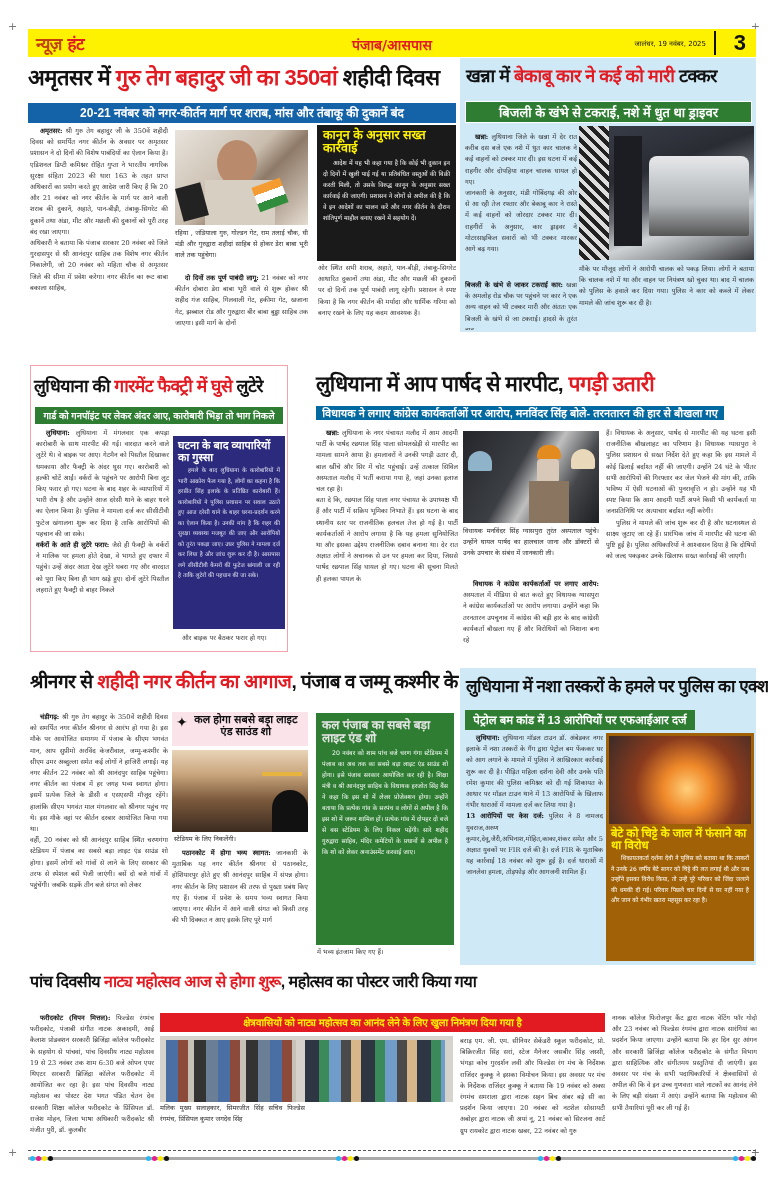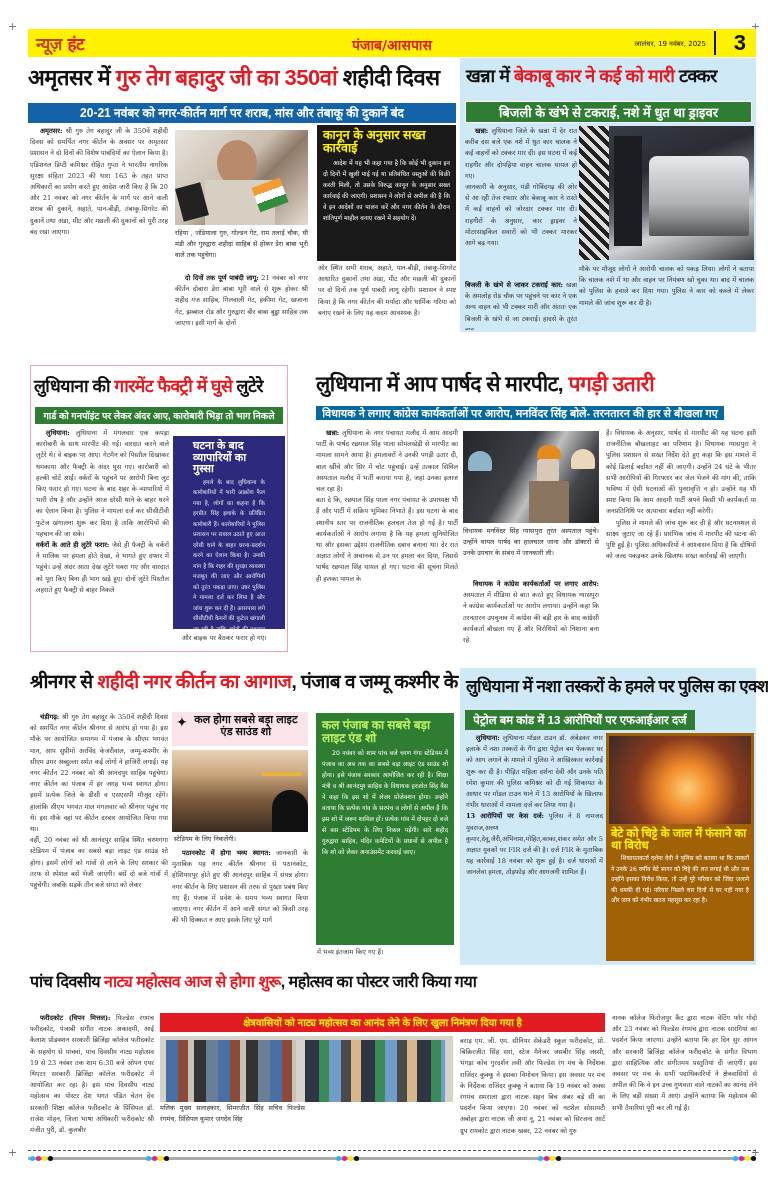--- a/index.html
+++ b/index.html
@@ -45,20 +45,21 @@
   <div class="pgnum" style="top:1px">3</div>
 </div>
 
 <div class="abs headline" style="left:28px;top:61px;font-size:22px">
   <span>अमृतसर में </span><span class="hl-red">गुरु तेग बहादुर जी का 350वां</span><span> शहीदी दिवस</span>
 </div>
 <div class="abs deck" style="left:28px;top:103px;width:428px;height:20px;background:#1462a8;font-size:12px;line-height:20px">20-21 नवंबर को नगर-कीर्तन मार्ग पर शराब, मांस और तंबाकू की दुकानें बंद</div>
 
 <div class="abs body" style="left:30px;top:126px;width:138px;height:210px;text-indent:10px">
   <b>अमृतसर:</b><span> श्री गुरु तेग बहादुर जी के 350वें शहीदी दिवस को समर्पित नगर कीर्तन के अवसर पर अमृतसर प्रशासन ने दो दिनों की विशेष पाबंदियों का ऐलान किया है। एडिशनल डिप्टी कमिश्नर रोहित गुप्ता ने भारतीय नागरिक सुरक्षा संहिता 2023 की धारा 163 के तहत प्राप्त अधिकारों का प्रयोग करते हुए आदेश जारी किए हैं कि 20 और 21 नवंबर को नगर कीर्तन के मार्ग पर आने वाली शराब की दुकानें, अहाते, पान-बीड़ी, तंबाकू-सिगरेट की दुकानें तथा अंडा, मीट और मछली की दुकानों को पूरी तरह बंद रखा जाएगा।</span><br>
+  <span>अधिकारी ने बताया कि पंजाब सरकार 20 नवंबर को जिले गुरदासपुर से श्री आनंदपुर साहिब तक विशेष नगर कीर्तन निकालेगी, जो 20 नवंबर को महिता चौक से अमृतसर जिले की सीमा में प्रवेश करेगा। नगर कीर्तन का रूट बाबा बकाला साहिब,</span>
 </div>
 
 <div class="abs photo" style="left:175px;top:130px;width:133px;height:95px;background:linear-gradient(135deg,#e8e3dc 0%,#c9bdae 45%,#8f7a68 60%,#e5ddd2 100%)">
   <div style="position:absolute;left:42px;top:10px;width:40px;height:46px;border-radius:50%;background:#b98b6c"></div>
   <div style="position:absolute;left:30px;top:50px;width:70px;height:45px;background:#d8cfc3"></div>
   <div style="position:absolute;left:4px;top:55px;width:26px;height:34px;background:#222;transform:rotate(-15deg)"></div>
   <div style="position:absolute;left:80px;top:52px;width:30px;height:26px;background:linear-gradient(#f49b32 0 33%,#fff 33% 66%,#2f8d3b 66%);transform:rotate(-20deg)"></div>
 </div>
 <div class="abs caption" style="left:175px;top:228px;width:133px">रहिया , जंडियाला गुरु, गोल्डन गेट, राम तलाई चौक, घी मंडी और गुरुद्वारा शहीदां साहिब से होकर डेरा बाबा भूरी वाले तक पहुंचेगा।</div>
 <div class="abs body" style="left:175px;top:273px;width:133px;height:64px;text-indent:10px">
@@ -69,21 +70,21 @@
   <div class="boxtitle" style="color:#fff200;font-size:12.5px">कानून के अनुसार सख्त कार्रवाई</div>
   <div class="boxbody" style="color:#fff;margin-top:2px">आदेश में यह भी कहा गया है कि कोई भी दुकान इन दो दिनों में खुली पाई गई या प्रतिबंधित वस्तुओं की बिक्री करती मिली, तो उसके विरुद्ध कानून के अनुसार सख्त कार्रवाई की जाएगी। प्रशासन ने लोगों से अपील की है कि वे इन आदेशों का पालन करें और नगर कीर्तन के दौरान शांतिपूर्ण माहौल बनाए रखने में सहयोग दें।</div>
 </div>
 <div class="abs body" style="left:318px;top:263px;width:138px;height:75px">ओर स्थित सभी शराब, अहाते, पान-बीड़ी, तंबाकू-सिगरेट आधारित दुकानों तथा अंडा, मीट और मछली की दुकानों पर दो दिनों तक पूर्ण पाबंदी लागू रहेगी। प्रशासन ने स्पष्ट किया है कि नगर कीर्तन की मर्यादा और धार्मिक गरिमा को बनाए रखने के लिए यह कदम आवश्यक है।</div>
 
 <div class="abs" style="left:460px;top:58px;width:296px;height:274px;background:#cfe9f7"></div>
 <div class="abs headline" style="left:466px;top:63px;font-size:18px">
   <span>खन्ना में </span><span class="hl-red">बेकाबू कार ने कई को मारी</span><span> टक्कर</span>
 </div>
 <div class="abs deck" style="left:465px;top:101px;width:287px;height:22px;background:#2e7d32;font-size:13px;line-height:22px;border:1px solid #fff">बिजली के खंभे से टकराई, नशे में धुत था ड्राइवर</div>
-<div class="abs body" style="left:465px;top:126px;width:112px;height:155px;text-indent:10px">
+<div class="abs body" style="left:465px;top:132px;width:112px;height:155px;text-indent:10px">
   <b>खन्ना:</b><span> लुधियाना जिले के खन्ना में देर रात करीब दस बजे एक नशे में धुत कार चालक ने कई वाहनों को टक्कर मार दी। इस घटना में कई राहगीर और दोपहिया वाहन चालक घायल हो गए।</span><br>
   <span>जानकारी के अनुसार, मंडी गोबिंदगढ़ की ओर से आ रही तेज रफ्तार और बेकाबू कार ने रास्ते में कई वाहनों को जोरदार टक्कर मार दी। राहगीरों के अनुसार, कार ड्राइवर ने मोटरसाइकिल सवारों को भी टक्कर मारकर आगे बढ़ गया।</span>
 </div>
 <div class="abs photo" style="left:579px;top:126px;width:175px;height:134px;background:linear-gradient(160deg,#3a3f4a 0%,#2a2c33 35%,#6a6e74 55%,#cfd2d4 70%,#8c8f92 85%,#3b3c40 100%)">
   <div style="position:absolute;left:70px;top:30px;width:100px;height:80px;background:linear-gradient(#e6e8ea,#aeb2b5 60%,#555 100%);border-radius:8px 8px 2px 2px"></div>
   <div style="position:absolute;left:0px;top:0px;width:30px;height:134px;background:repeating-linear-gradient(45deg,#ddd 0 4px,#222 4px 8px)"></div>
   <div style="position:absolute;left:35px;top:10px;width:28px;height:110px;background:#1c1d22"></div>
 </div>
 <div class="abs body" style="left:465px;top:280px;width:112px;height:50px">
   <b>बिजली के खंभे से जाकर टकराई कार:</b><span> खन्ना के अमलोह रोड चौक पर पहुंचने पर कार ने एक अन्य वाहन को भी टक्कर मारी और अंततः एक बिजली के खंभे से जा टकराई। हादसे के तुरंत बाद,</span>
@@ -92,21 +93,21 @@
 
 <div class="abs" style="left:30px;top:365px;width:258px;height:287px;border:1px solid #f2a3ae"></div>
 <div class="abs headline" style="left:34px;top:373px;font-size:17.5px">
   <span>लुधियाना की </span><span class="hl-red">गारमेंट फैक्ट्री में घुसे</span><span> लुटेरे</span>
 </div>
 <div class="abs deck" style="left:35px;top:407px;width:248px;height:17px;background:#2e7d32;font-size:9.5px;line-height:17px">गार्ड को गनपॉइंट पर लेकर अंदर आए, कारोबारी भिड़ा तो भाग निकले</div>
 <div class="abs body" style="left:36px;top:428px;width:133px;height:222px;text-indent:10px">
   <b>लुधियाना:</b><span> लुधियाना में मंगलवार एक कपड़ा कारोबारी के साथ मारपीट की गई। वारदात करने वाले लुटेरे थे। वे बाइक पर आए। गेटमैन को पिस्तौल दिखाकर धमकाया और फैक्ट्री के अंदर घुस गए। कारोबारी को हल्की चोटें आईं। वर्करों के पहुंचने पर आरोपी बिना लूट किए फरार हो गए। घटना के बाद शहर के व्यापारियों में भारी रोष है और उन्होंने आज दरेसी थाने के बाहर धरने का ऐलान किया है। पुलिस ने मामला दर्ज कर सीसीटीवी फुटेज खंगालना शुरू कर दिया है ताकि आरोपियों की पहचान की जा सके।</span><br>
   <b>वर्करों के आते ही लुटेरे फरार:</b><span> जैसे ही फैक्ट्री के वर्करों ने मालिक पर हमला होते देखा, वे भागते हुए दफ्तर में पहुंचे। उन्हें अंदर आता देख लुटेरे घबरा गए और वारदात को पूरा किए बिना ही भाग खड़े हुए। दोनों लुटेरे पिस्तौल लहराते हुए फैक्ट्री से बाहर निकले</span>
 </div>
-<div class="abs box" style="left:173px;top:436px;width:112px;height:193px;background:#2b2a7c;padding:4px 20px">
+<div class="abs box" style="left:173px;top:436px;width:112px;height:193px;background:#2b2a7c;padding:4px 5px">
   <div class="boxtitle" style="color:#fff;font-size:11px">घटना के बाद व्यापारियों का गुस्सा</div>
   <div class="boxbody" style="color:#e6e6f5;margin-top:2px;font-size:5.8px;line-height:10.5px">हमले के बाद लुधियाना के कारोबारियों में भारी आक्रोश फैल गया है, लोगों का कहना है कि हरप्रीत सिंह इलाके के प्रतिष्ठित कारोबारी हैं। कारोबारियों ने पुलिस प्रशासन पर सवाल उठाते हुए आज दरेसी थाने के बाहर धरना-प्रदर्शन करने का ऐलान किया है। उनकी मांग है कि शहर की सुरक्षा व्यवस्था मजबूत की जाए और आरोपियों को तुरंत पकड़ा जाए। उधर पुलिस ने मामला दर्ज कर लिया है और जांच शुरू कर दी है। आसपास लगे सीसीटीवी कैमरों की फुटेज खंगाली जा रही है ताकि लुटेरों की पहचान की जा सके।</div>
 </div>
 <div class="abs body" style="left:182px;top:633px;width:112px;height:14px">और बाइक पर बैठकर फरार हो गए।</div>
 
 <div class="abs headline" style="left:316px;top:369px;font-size:21px">
   <span>लुधियाना में आप पार्षद से मारपीट, </span><span class="hl-red">पगड़ी उतारी</span>
 </div>
 <div class="abs deck" style="left:316px;top:406px;width:408px;height:14px;background:#0369a1;font-size:11px;line-height:14px">विधायक ने लगाए कांग्रेस कार्यकर्ताओं पर आरोप, मनविंदर सिंह बोले- तरनतारन की हार से बौखला गए</div>
 <div class="abs body" style="left:316px;top:428px;width:142px;height:222px;text-indent:10px">
@@ -142,21 +143,21 @@
 </div>
 <div class="abs photo" style="left:172px;top:750px;width:136px;height:82px;background:linear-gradient(180deg,#e9d4b8 0%,#c9a57c 30%,#7d5b3d 60%,#3b2b20 100%)">
   <div style="position:absolute;left:90px;top:22px;width:40px;height:4px;background:#e6b43f"></div>
   <div style="position:absolute;left:100px;top:40px;width:36px;height:42px;background:#111;border-radius:18px 18px 0 0"></div>
 </div>
 <div class="abs caption" style="left:174px;top:834px;width:134px">स्टेडियम के लिए निकलेंगी।</div>
 <div class="abs body" style="left:172px;top:848px;width:136px;height:103px;text-indent:10px">
   <b>पठानकोट में होगा भव्य स्वागत:</b><span> जानकारी के मुताबिक यह नगर कीर्तन श्रीनगर से पठानकोट, होशियारपुर होते हुए श्री आनंदपुर साहिब में संपन्न होगा। नगर कीर्तन के लिए प्रशासन की तरफ से पुख्ता प्रबंध किए गए हैं। पंजाब में प्रवेश के समय भव्य स्वागत किया जाएगा। नगर कीर्तन में आने वाली संगत को किसी तरह की भी दिक्कत न आए इसके लिए पूरे मार्ग</span>
 </div>
 <div class="abs box" style="left:316px;top:713px;width:138px;height:232px;background:#2e7d32;padding:6px 6px">
-  <div class="boxtitle" style="color:#bef264;font-size:12px">कल पंजाब का सबसे बड़ा लाइट एंड शो</div>
+  <div class="boxtitle" style="color:#e5e5e5;font-size:12px">कल पंजाब का सबसे बड़ा लाइट एंड शो</div>
   <div class="boxbody" style="color:#fff;margin-top:3px">20 नवंबर को शाम पांच बजे चरण गंगा स्टेडियम में पंजाब का अब तक का सबसे बड़ा लाइट एंड साउंड शो होगा। इसे पंजाब सरकार आयोजित कर रही है। शिक्षा मंत्री व श्री आनंदपुर साहिब के विधायक हरजोत सिंह बैंस ने कहा कि इस शो में लेजर प्रोजेक्शन होगा। उन्होंने बताया कि प्रत्येक गांव के सरपंच व लोगों से अपील है कि इस शो में जरूर शामिल हों। प्रत्येक गांव में दोपहर दो बजे से बस स्टेडियम के लिए निकल पड़ेंगी। सारे शहीद गुरुद्वारा साहिब, मंदिर कमेटियों के प्रधानों से अपील है कि शो को लेकर अनाउंसमेंट करवाई जाए।</div>
 </div>
 <div class="abs body" style="left:317px;top:947px;width:138px;height:14px">में भव्य इंतजाम किए गए हैं।</div>
 
 <div class="abs" style="left:460px;top:668px;width:296px;height:297px;background:#cfe9f7"></div>
 <div class="abs headline" style="left:466px;top:674px;font-size:17px">लुधियाना में नशा तस्करों के हमले पर पुलिस का एक्शन</div>
 <div class="abs deck" style="left:465px;top:710px;width:230px;height:20px;background:#2e7d32;font-size:11.5px;line-height:20px">पेट्रोल बम कांड में 13 आरोपियों पर एफआईआर दर्ज</div>
 <div class="abs body" style="left:466px;top:733px;width:137px;height:225px;text-indent:10px">
   <b>लुधियाना:</b><span> लुधियाना मॉडल टाउन डॉ. अंबेडकर नगर इलाके में नशा तस्करों के गैंग द्वारा पेट्रोल बम फेंककर घर को आग लगाने के मामले में पुलिस ने आखिरकार कार्रवाई शुरू कर दी है। पीड़ित महिला दर्शना देवी और उनके पति रमेश कुमार की पुलिस कमिश्नर को दी गई शिकायत के आधार पर मॉडल टाउन थाने में 13 आरोपियों के खिलाफ गंभीर धाराओं में मामला दर्ज कर लिया गया है।</span><br>
   <b>13 आरोपियों पर केस दर्ज:</b><span> पुलिस ने 8 नामजद युवराज,अरुण कुमार,देवू,जैरी,अभिनाश,मोहित,काका,शंकर समेत और 5 अज्ञात युवकों पर FIR दर्ज की है। दर्ज FIR के मुताबिक यह कार्रवाई 18 नवंबर को शुरू हुई है। दर्ज धाराओं में जानलेवा हमला, तोड़फोड़ और आगजनी शामिल हैं।</span>

